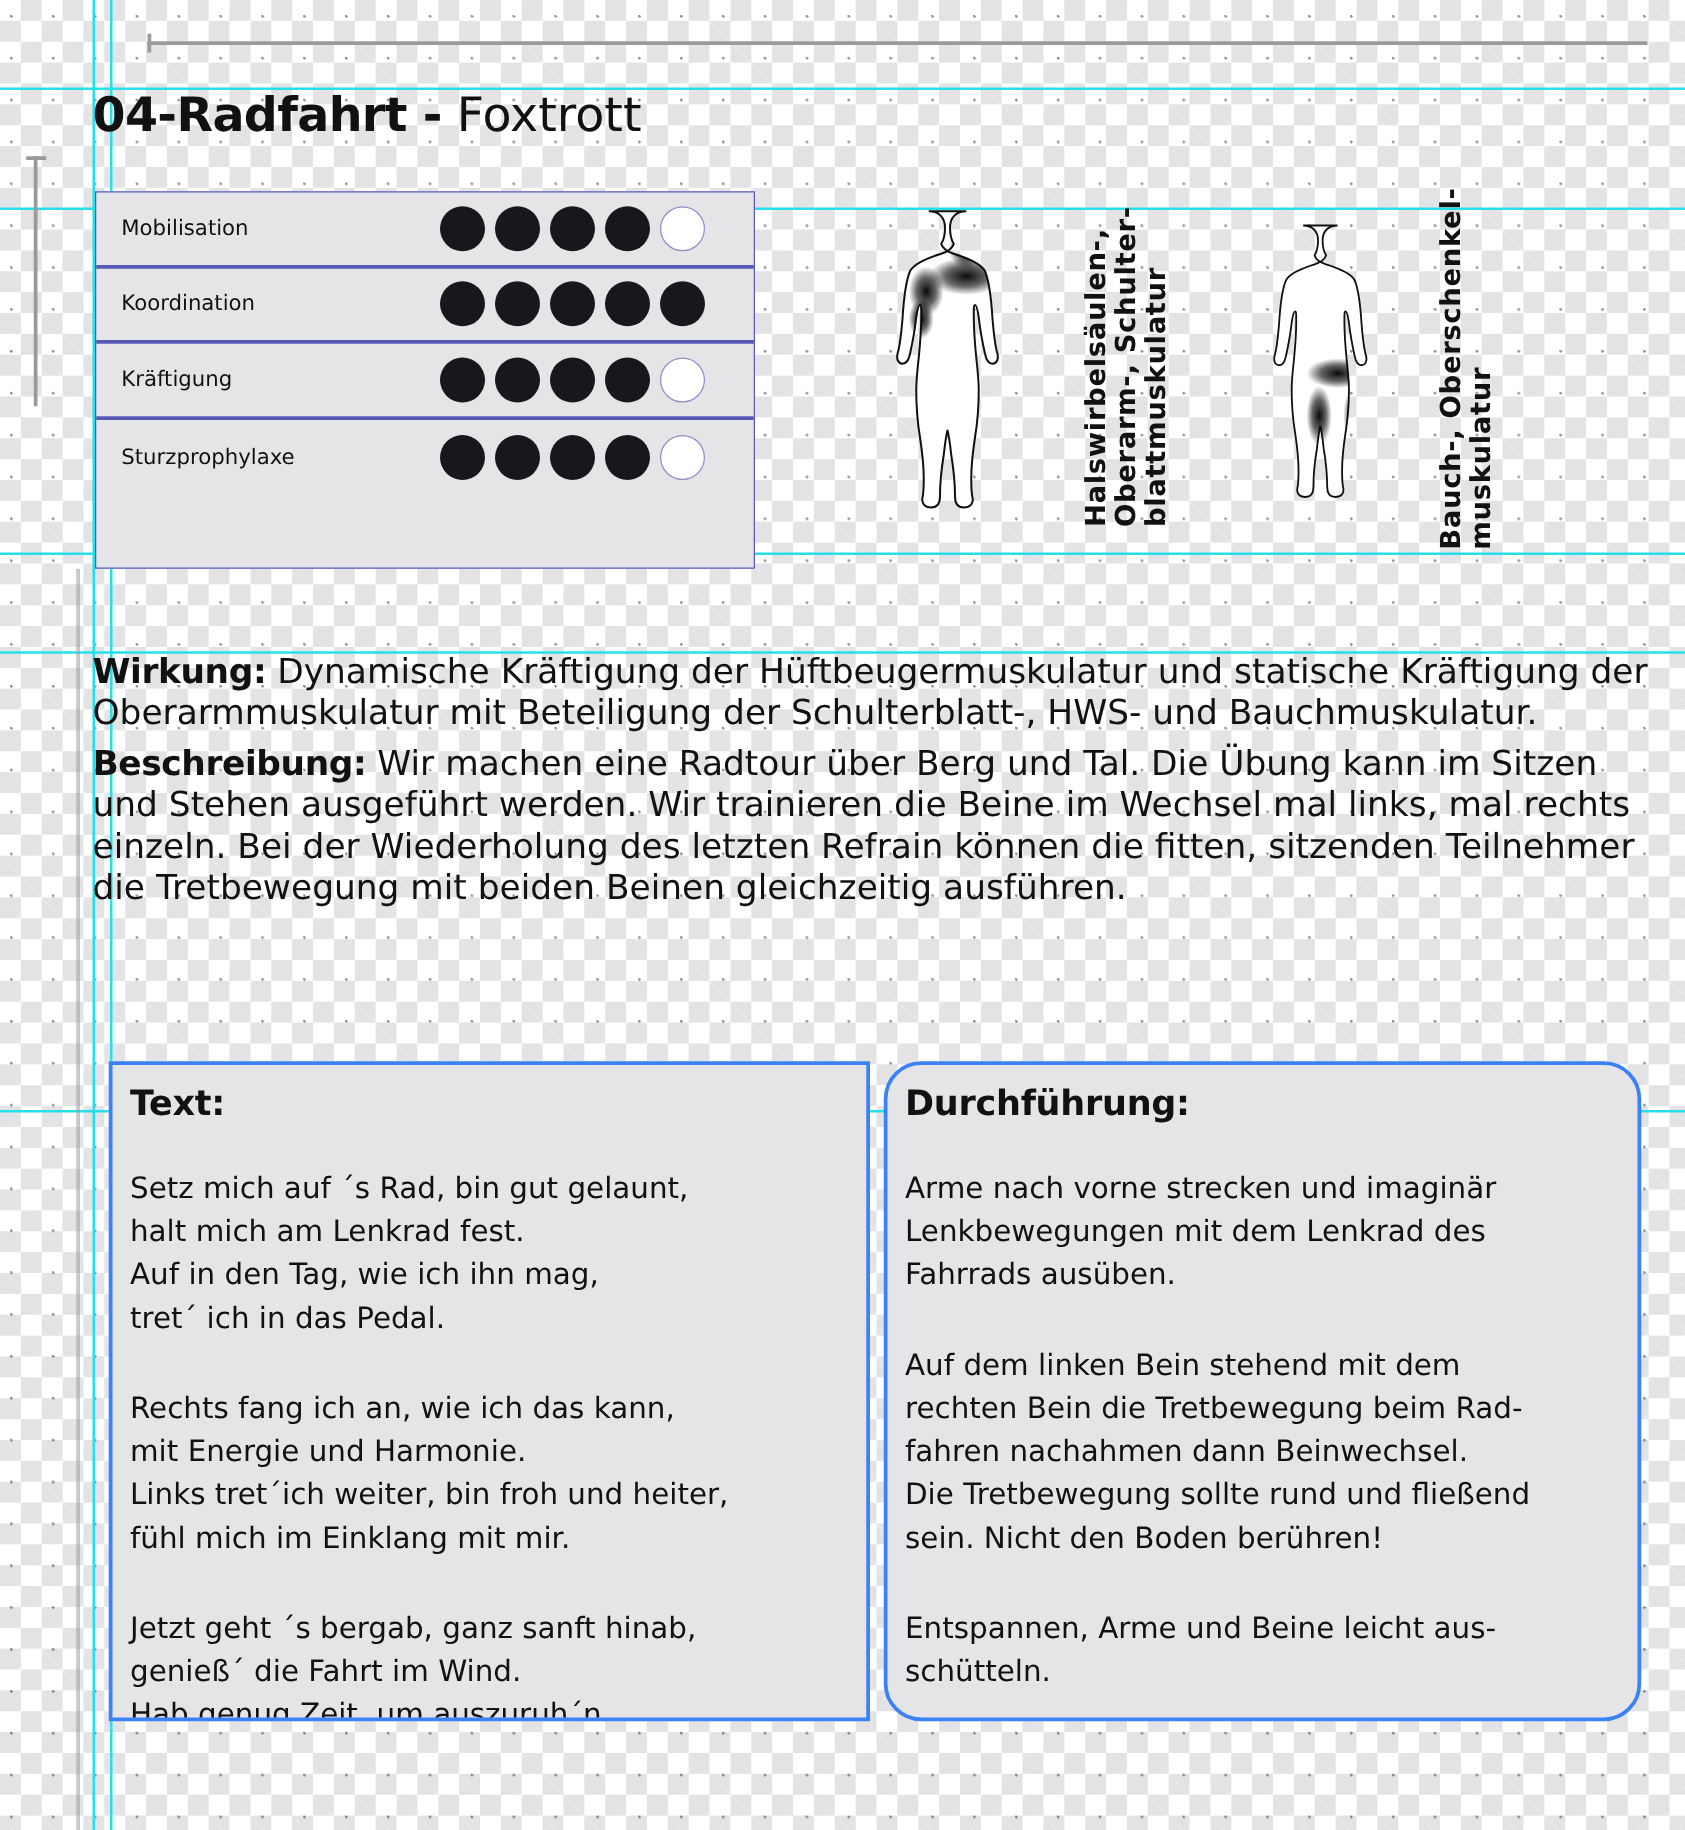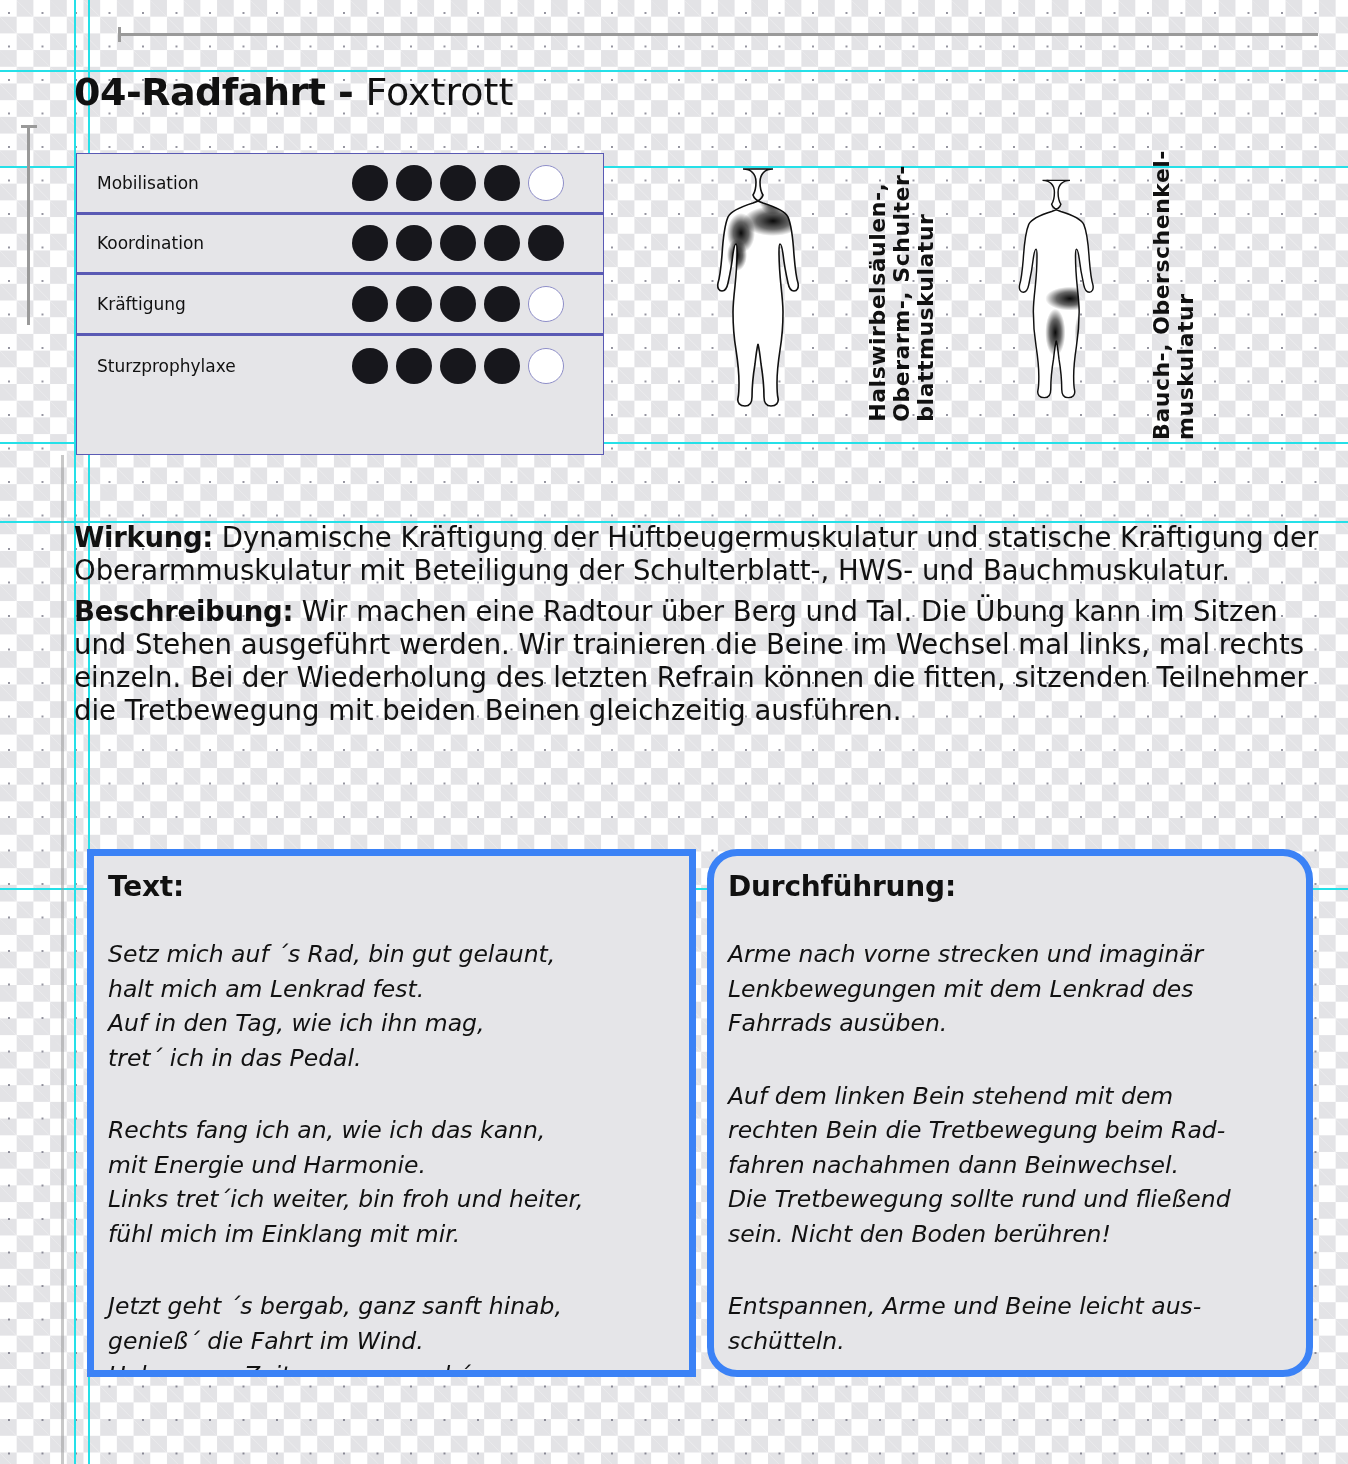--- a/index.html
+++ b/index.html
@@ -86,35 +86,35 @@
     position:absolute;left:74px;top:521px;width:1245px;
     color:#111;
   }
   #prose p{margin:0 0 8px 0;font-size:27.5px;line-height:33px;}
   #prose b{font-weight:bold;letter-spacing:-0.3px;}
 
   
   .panel{
     position:absolute;top:849px;height:528px;
     background:#e5e5e8;
-    border:7px solid #3b82f6;
+    border:3px solid #3b82f6;
     box-sizing:border-box;
     overflow:hidden;
   }
   #panel-text{left:87px;width:609px;}
   #panel-exec{left:707px;width:606px;border-radius:30px;}
   .panel h2{
     margin:0;padding:14px 0 0 14px;
     font-size:28px;font-weight:bold;color:#111;letter-spacing:-0.2px;
   }
   .panel .body{
     padding:34px 0 0 14px;
     font-size:23.5px;line-height:34.5px;color:#111;
   }
-  .stanza{margin:0 0 38px 0;white-space:pre-line;font-style:italic;}
+  .stanza{margin:0 0 38px 0;white-space:pre-line;}
   .stanza:last-child{margin-bottom:0;}
 </style>
 </head>
 <body>
 
 <div id="canvas"></div>
 
 <div class="vguide" style="left:74px;"></div>
 <div class="vguide" style="left:88px;"></div>
 <div class="hguide" style="top:70px;"></div>

